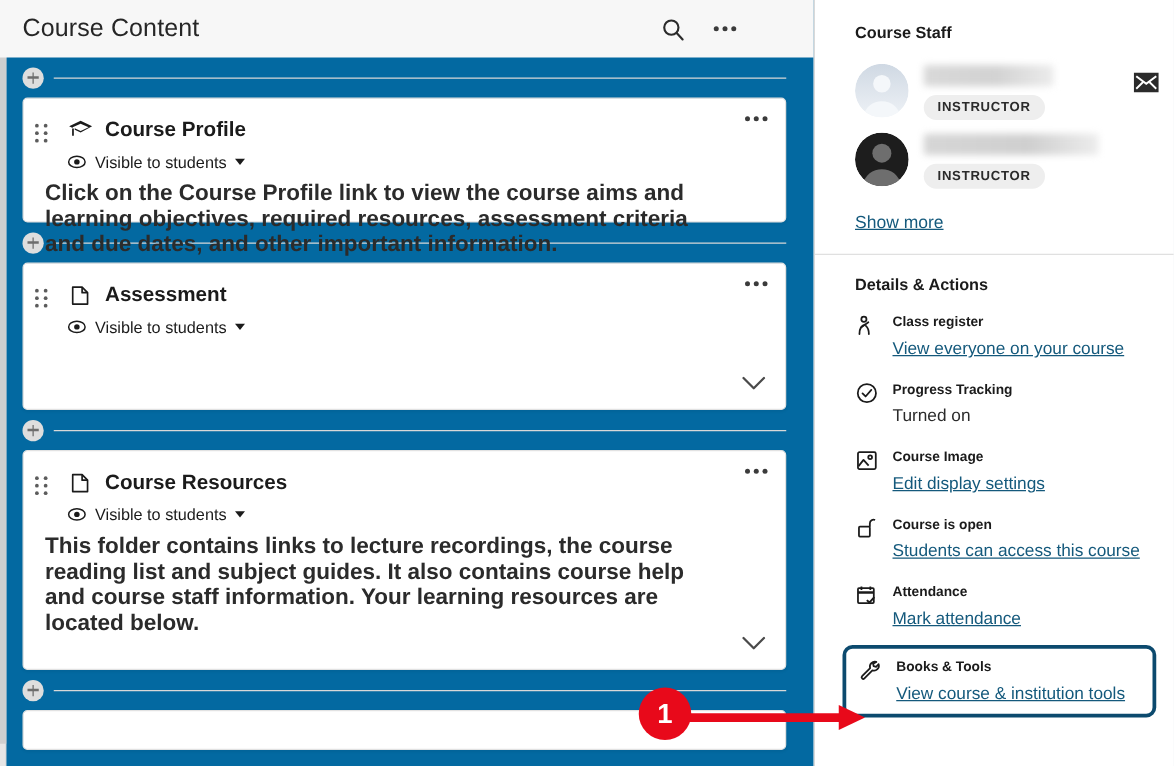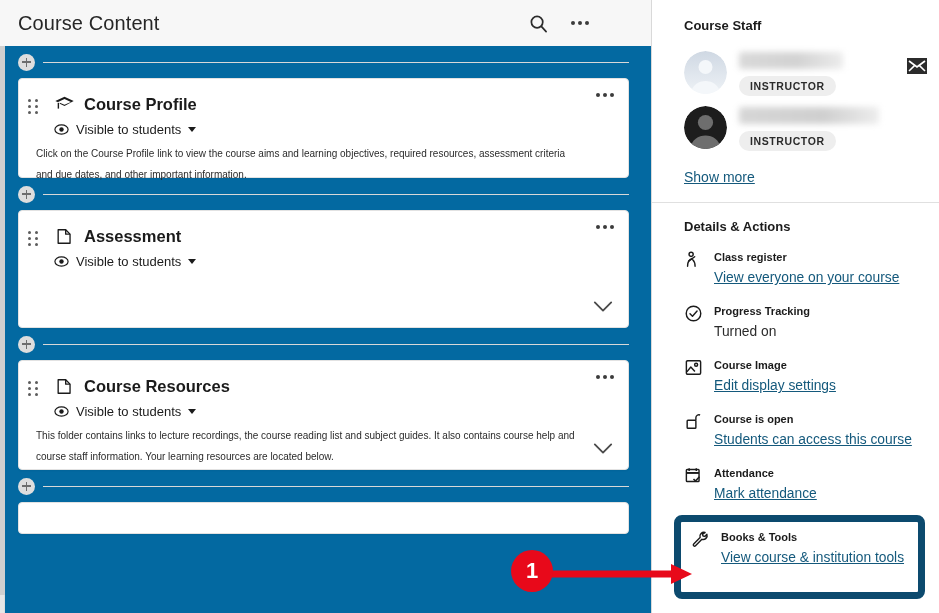--- a/index.html
+++ b/index.html
@@ -136,25 +136,26 @@
   .eye-icon { width: 17px; height: 17px; color:#1b1b1b; display:flex;align-items:center;}
   .visibility-label { font-size: 13px; color: #1b1b1b; }
   .caret-down {
     width: 0;height: 0;
     border-left: 4.5px solid transparent;
     border-right: 4.5px solid transparent;
     border-top: 5px solid #1b1b1b;
     margin-left: 1px;
   }
   .card-desc {
-    font-size: 10px;
+    font-size: 18px;
     line-height: 20.5px;
     color: #2b2b2b;
     margin: 6px 0 0 1px;
     max-width: 545px;
+    font-weight: bold;
   }
   .card-more {
     position: absolute; right: 14px; top: 14px;
     cursor: pointer;
   }
   .chevron-expand {
     position: absolute; right: 12px; bottom: 8px;
     width: 26px; height: 26px;
     display: flex; align-items: center; justify-content: center;
     cursor: pointer;
@@ -225,25 +226,25 @@
     gap: 11px;
     margin-bottom: 14px;
     align-items: flex-start;
   }
   .detail-icon { width: 19px; height: 19px; flex: 0 0 auto; margin-top: 2px; color: #1b1b1b; }
   .detail-name { font-size: 11px; color: #1b1b1b; font-weight: 600; line-height: 19px;}
   .detail-sub { font-size: 13.8px; color: #2b2b2b; line-height: 20px; margin-top: 1px;}
   .detail-sub.link { color: #14597c; text-decoration: underline; cursor: pointer;}
 
   .highlight-box {
-    border: 7px solid #0c4a6e;
+    border: 3px solid #0c4a6e;
     border-radius: 8px;
     margin-left: -10px;
     margin-top: -3px;
-    padding: 6px 8px 24px 10px;
+    padding: 6px 8px 6px 10px;
   }
   .highlight-box .detail-item { margin-bottom: 0; }
 
   
   .anno-badge {
     position: absolute;
     left: 511px; top: 550px;
     width: 42px; height: 42px;
     border-radius: 50%;
     background: #e8091a;
@@ -379,21 +380,21 @@
               <polyline points="2,2 11,11 20,2"></polyline>
             </svg>
         </div>
       </div>
 
       <div class="add-row">
         <div class="add-circle"></div>
         <div class="add-line"></div>
       </div>
 
-      <div class="card" style="height:110px;">
+      <div class="card" style="height:176px;">
         <div class="drag-handle">
           <i></i>
             <i></i>
             <i></i>
             <i></i>
             <i></i>
             <i></i>
         </div>
         <div class="card-more">
           <span class="dots">

